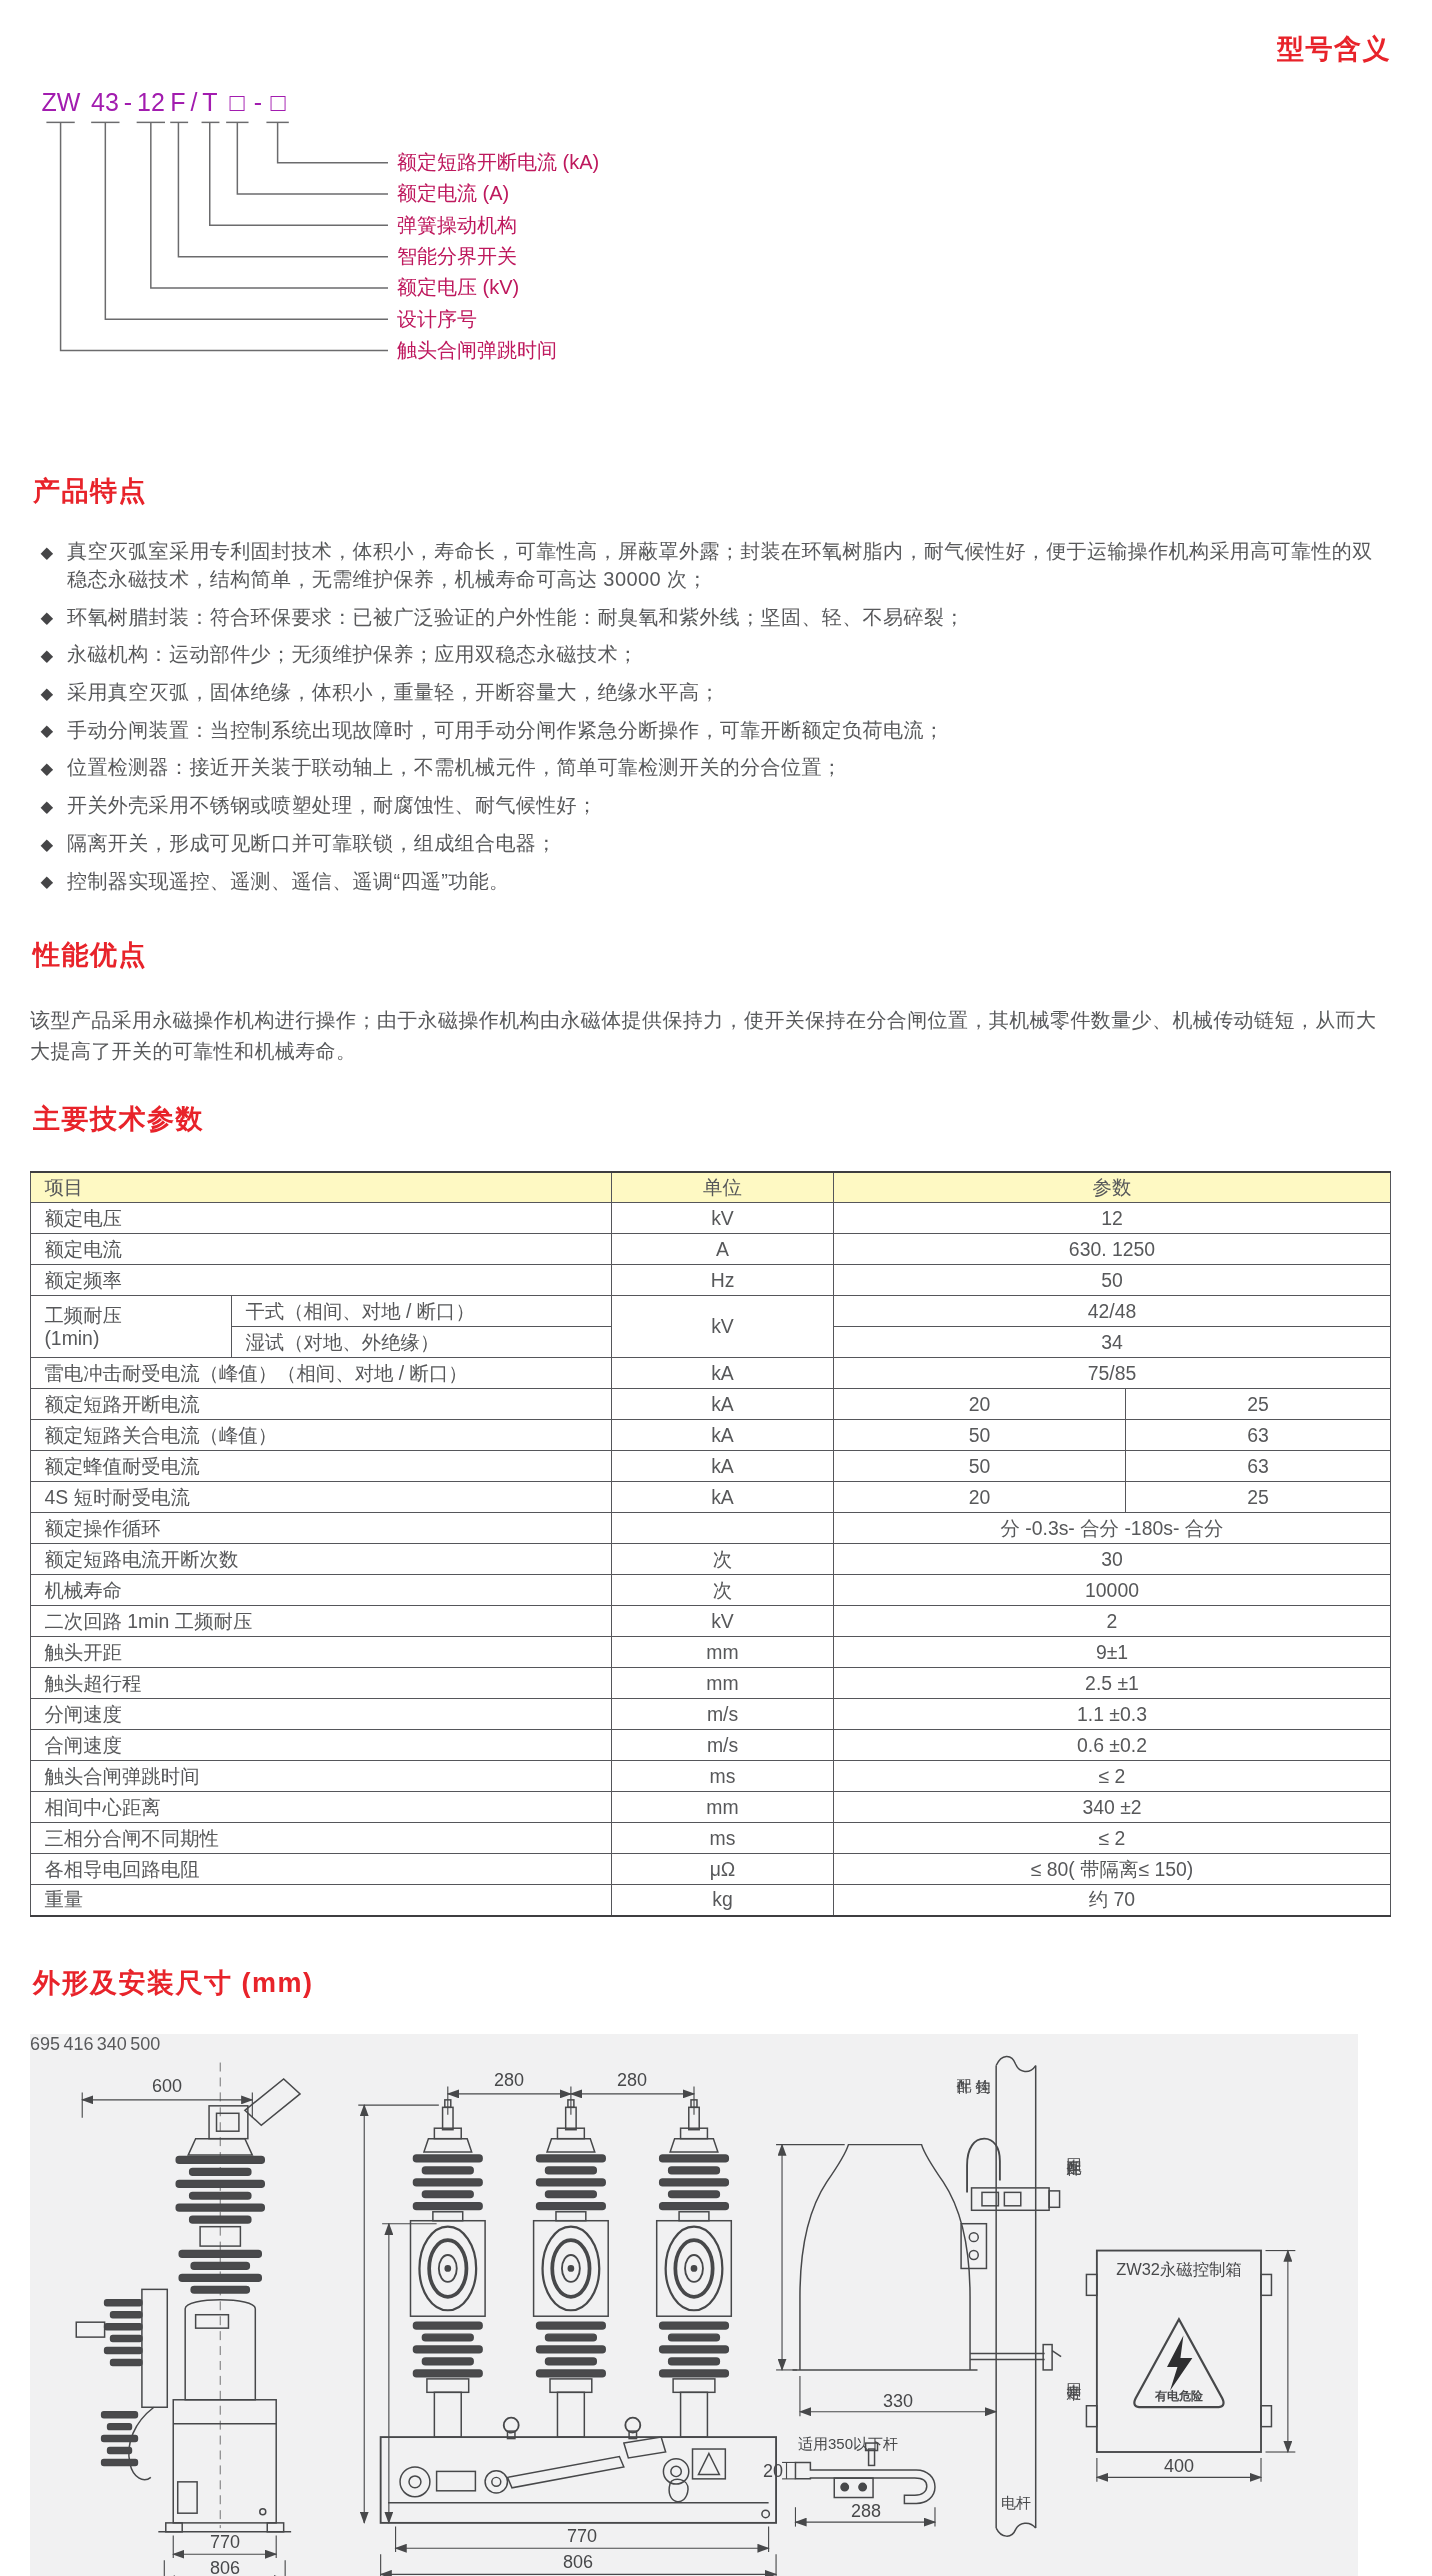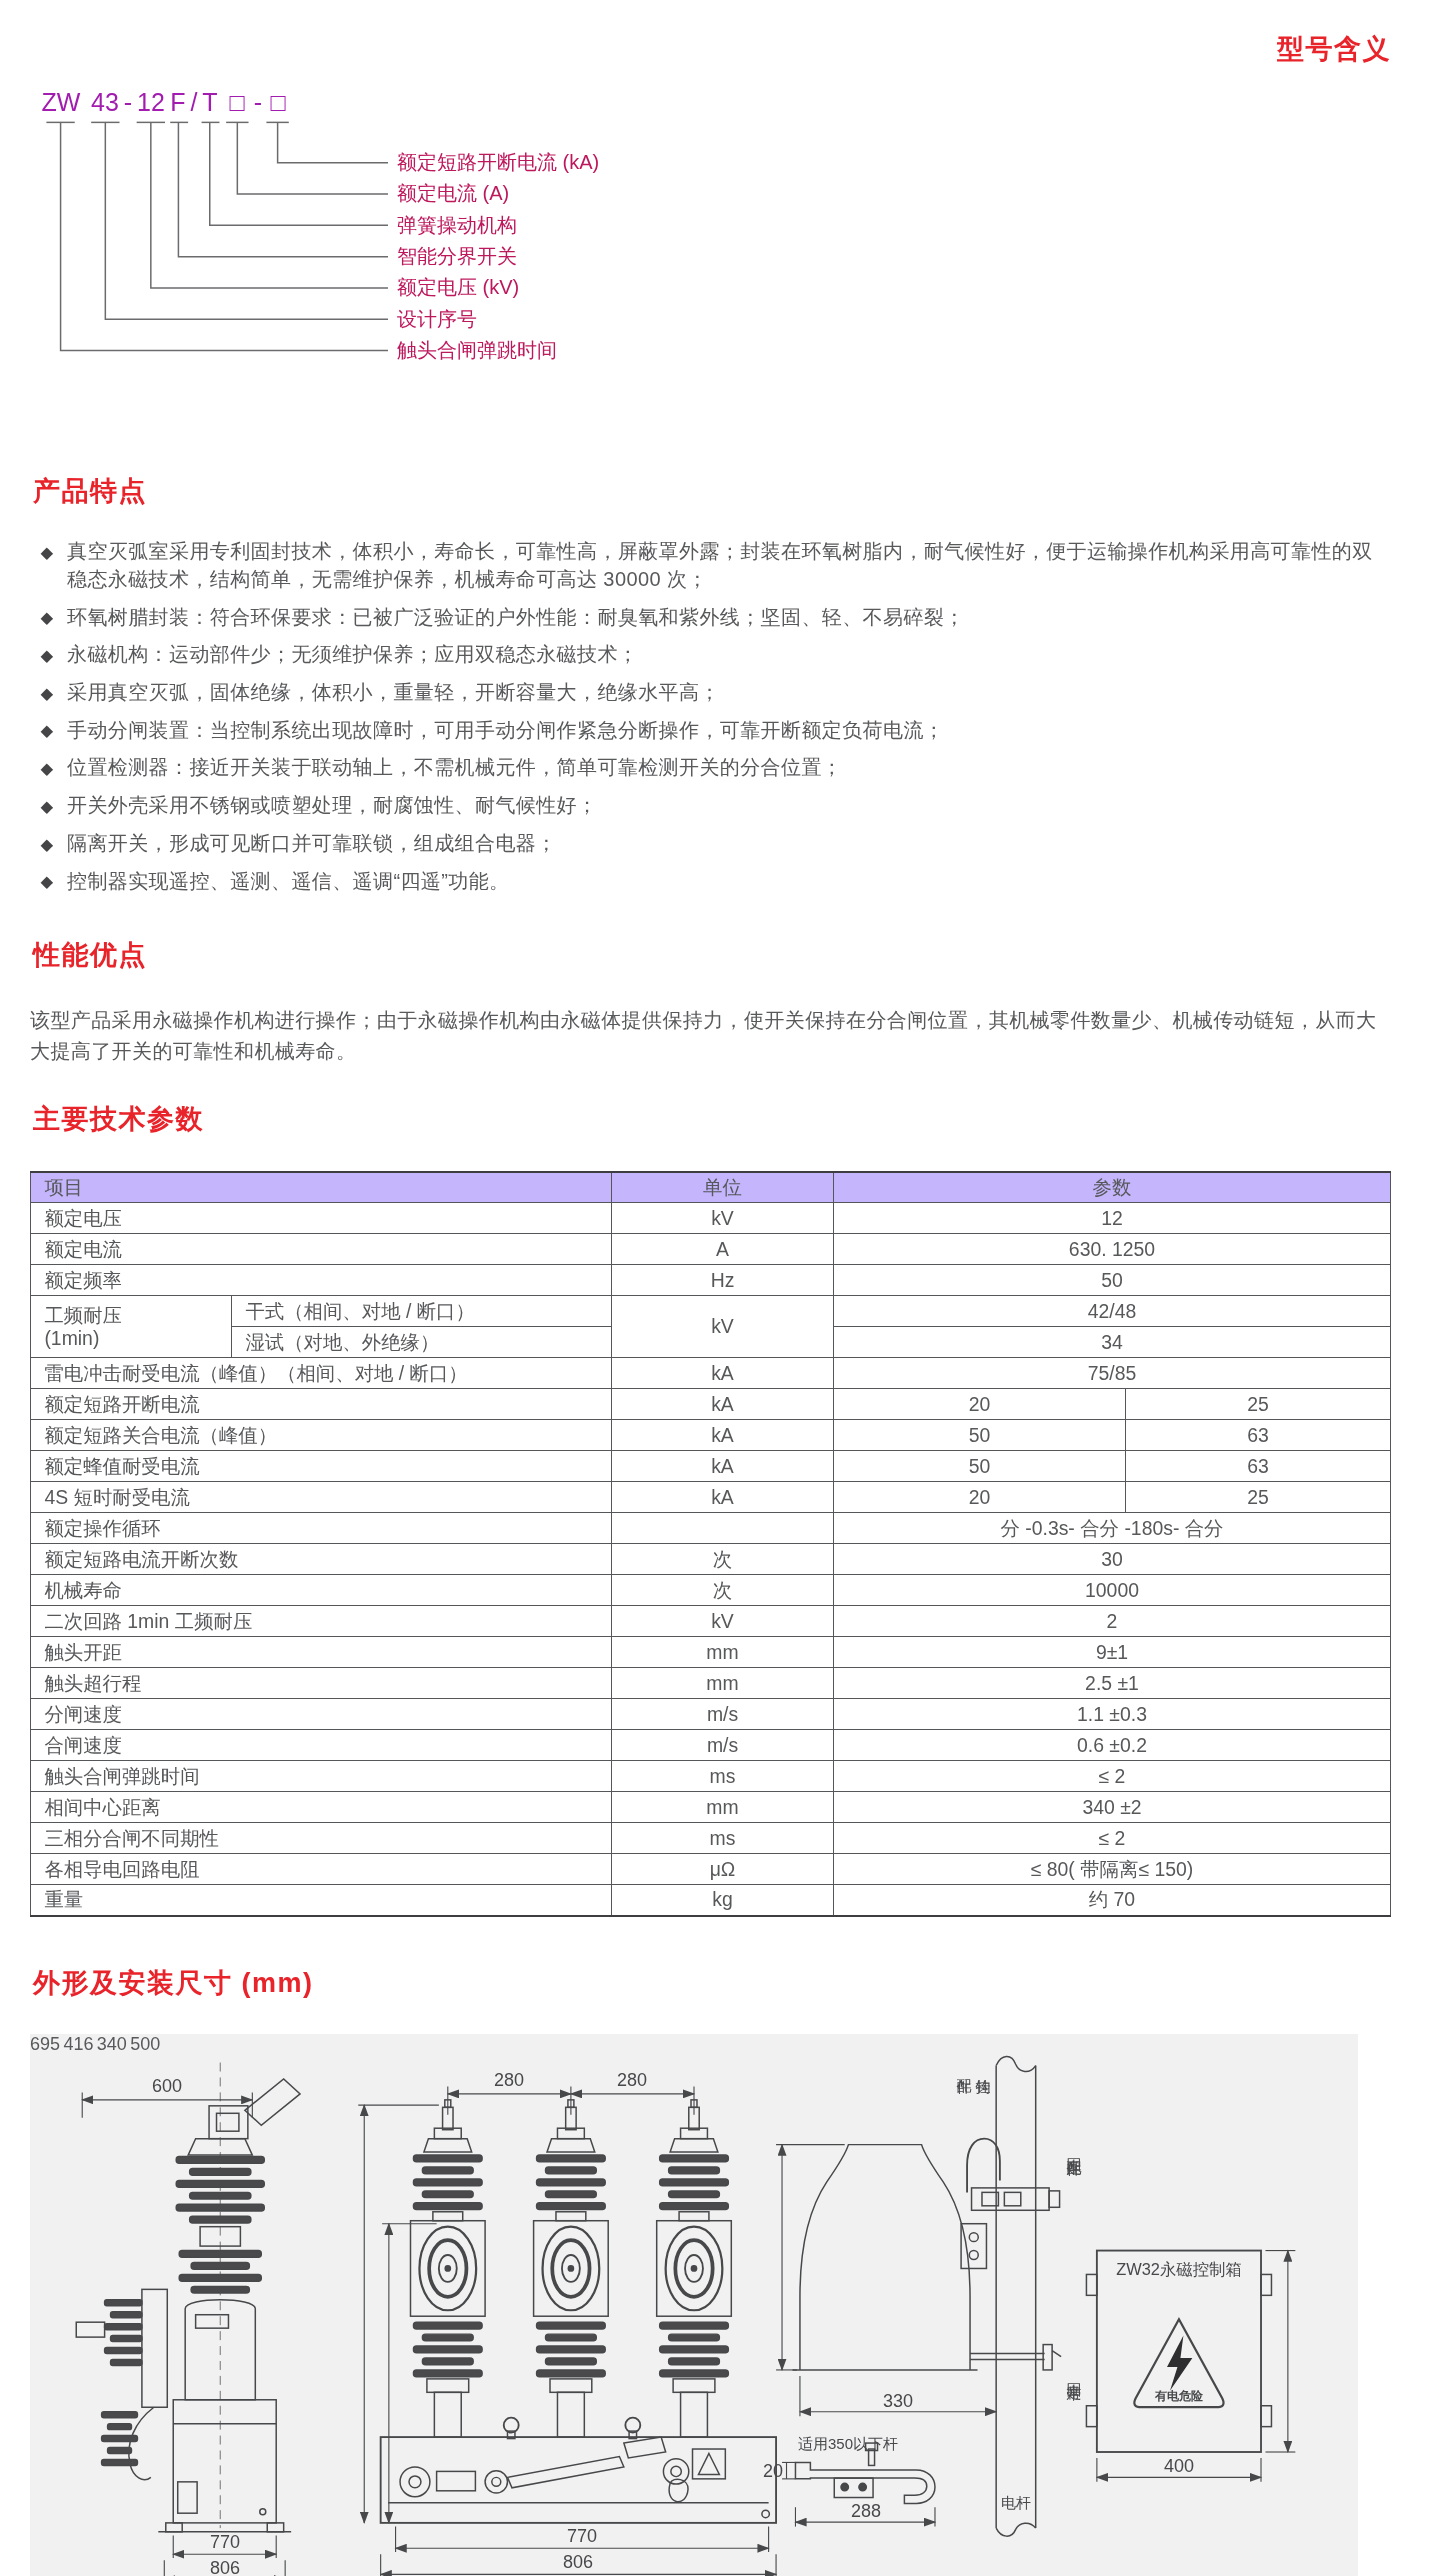--- a/index.html
+++ b/index.html
@@ -31,21 +31,21 @@
   .features .mk { position:absolute; left:10.4px; top:0.7px; font-size:16.4px; color:#454547; }
 
   .perf-body { margin-top:32px; font-size:20px; line-height:31px; letter-spacing:0.4px; width:1350px; }
 
   
   table.params { border-collapse:collapse; margin-top:34px; width:1361px; table-layout:fixed;
                  font-size:19.4px; color:#57585a; }
   table.params { border:0.7px solid #3e3e40; border-top-width:2.2px; border-bottom-width:2.2px; }
   table.params th, table.params td { border:0.7px solid #55565a; border-top-width:1.5px;
                  border-bottom-width:1.5px; height:31px; padding:0.7px 13.4px; font-weight:400; }
-  table.params th { background:#c4b5fd; }
+  table.params th { background:#fef9c3; }
   .al { text-align:left; } .ac { text-align:center; }
   .pre { white-space:pre-line; line-height:22.4px; }
 
   
   .drawing-box { position:relative; margin-top:33px; width:1328px; height:554px;
                  background:#f1f1f2; }
   .drawing-box svg { position:absolute; left:0; top:0; }
   .dim, .dlabel { position:absolute; color:#47484a; white-space:nowrap; }
   .dim { font-size:18px; transform:translateX(-50%); }
   .dimv { font-size:18px; transform:translate(-50%,-50%) rotate(-90deg); }

